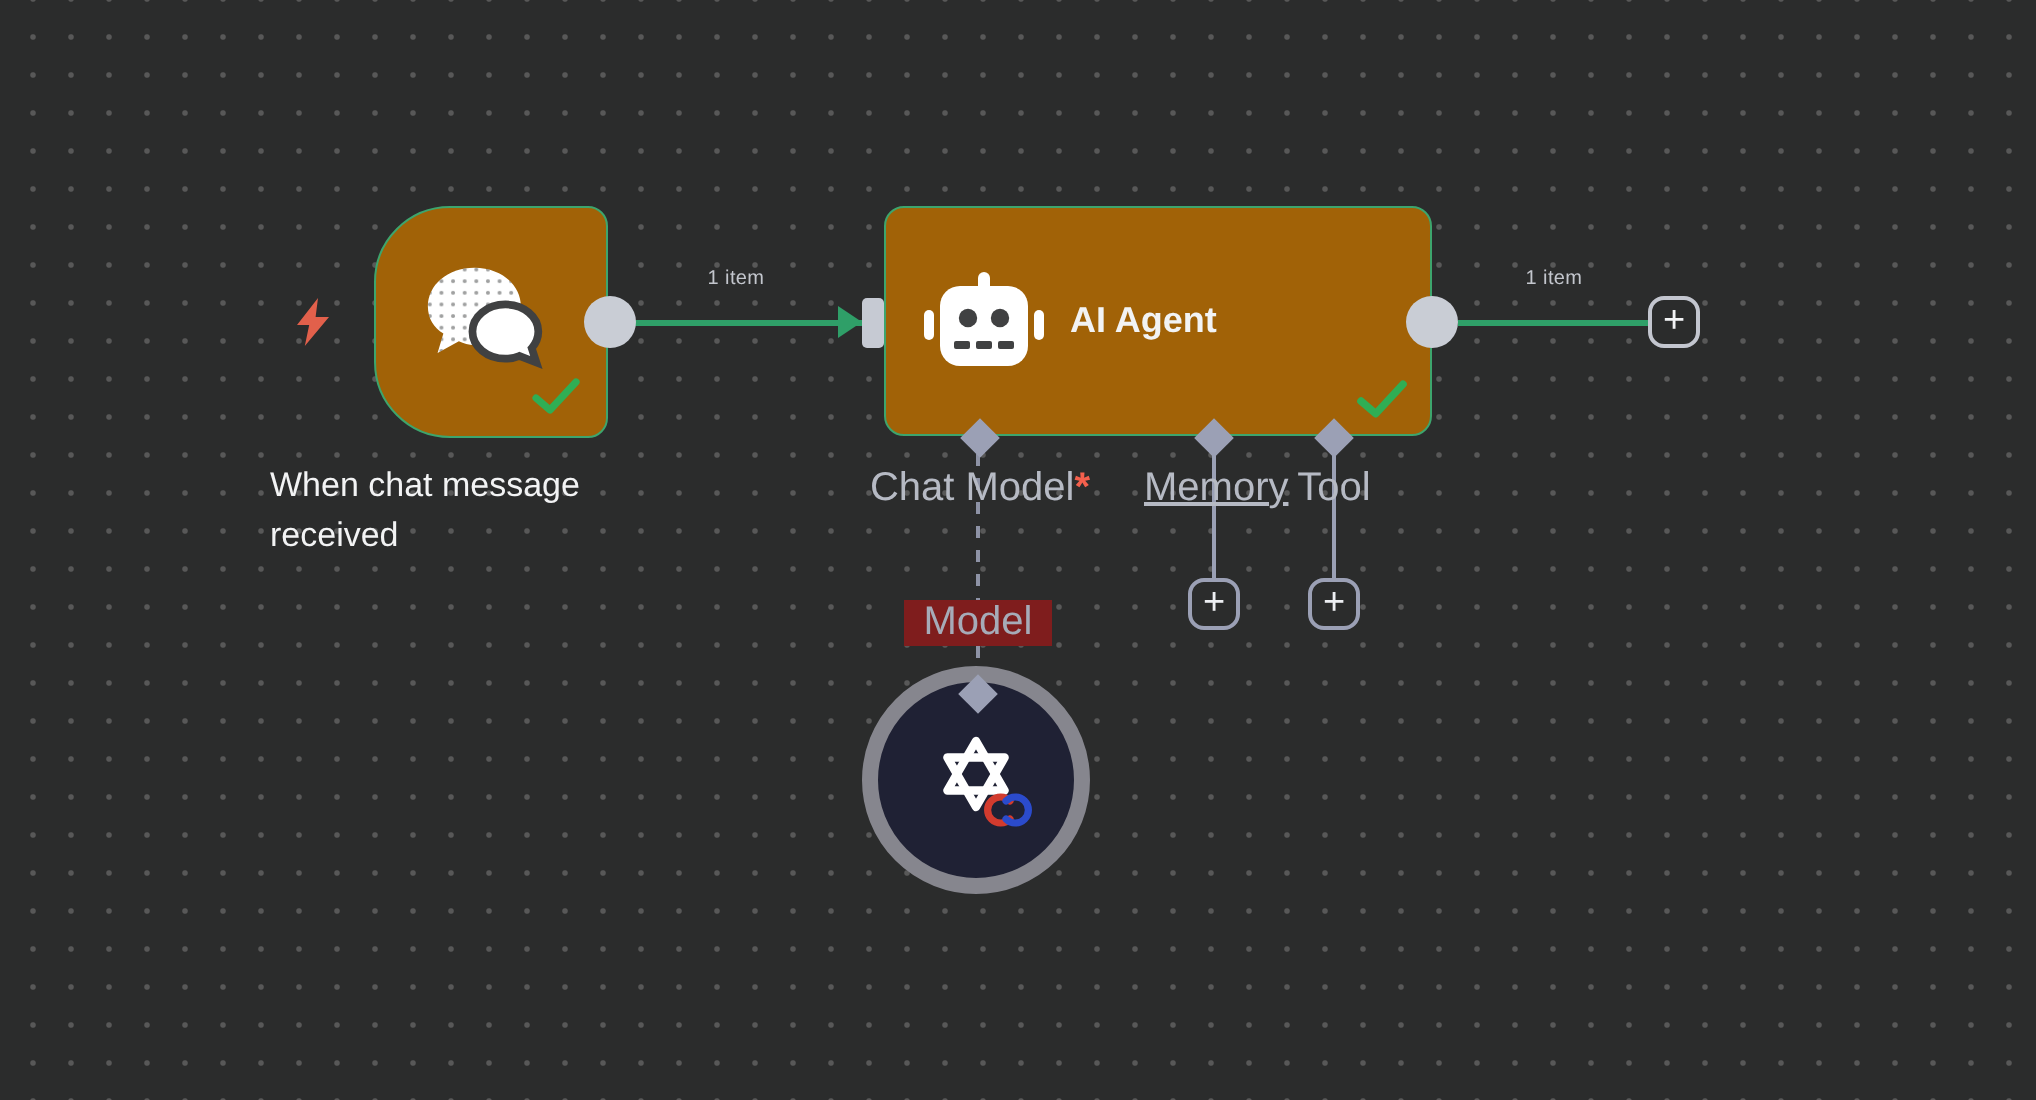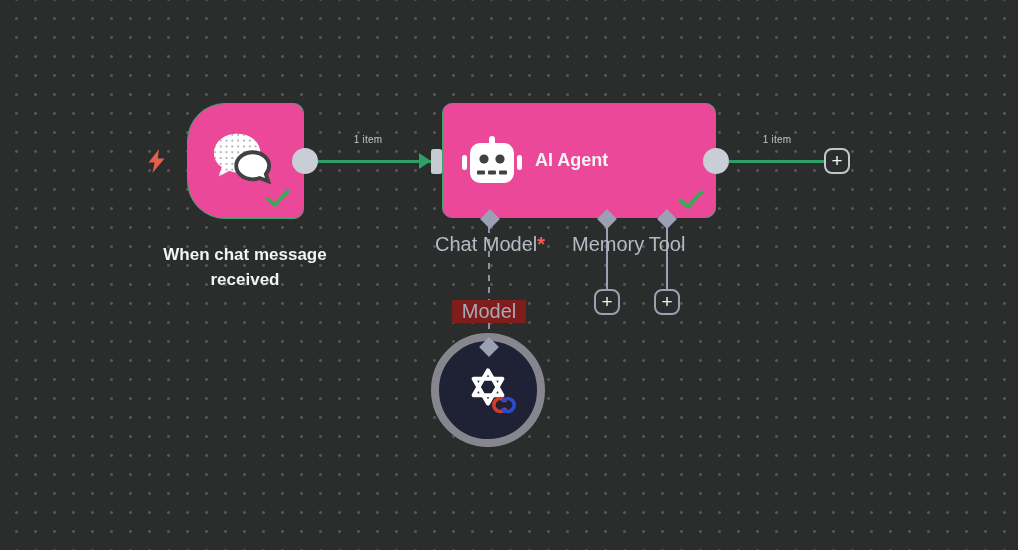--- a/index.html
+++ b/index.html
@@ -23,26 +23,26 @@
     border-top:8px solid transparent;border-bottom:8px solid transparent;
     border-left:12px solid #2f9f68;
   }
   .dashed-v{
     position:absolute;width:2px;z-index:1;
     background:repeating-linear-gradient(180deg,#8e93a6 0 6px,transparent 6px 12px);
   }
   .solid-v{position:absolute;width:2.5px;background:#9aa0b5;z-index:1;}
   
   .node{
-    position:absolute;background:#ec4899;border:1.5px solid #3da56d;z-index:2;
+    position:absolute;background:#a16207;border:1.5px solid #3da56d;z-index:2;
     box-sizing:border-box;
   }
   .node-title{
-    position:absolute;text-align:center;color:#f2f3f4;font-weight:bold;
-    font-size:17px;line-height:1.45;z-index:2;margin-top:12px;
+    position:absolute;color:#f2f3f4;font-weight:normal;
+    font-size:17px;line-height:1.45;z-index:2;
   }
   .port-circle{
     position:absolute;width:26px;height:26px;border-radius:50%;
     background:#c9cdd5;z-index:3;
   }
   .port-rect{
     position:absolute;width:11px;height:25px;border-radius:2.5px;
     background:#c6cad3;z-index:3;
   }
   .diamond{
@@ -117,21 +117,21 @@
 <div class="port-rect" style="left:431px;top:149px;"></div>
 <div class="port-circle" style="left:703px;top:148px;"></div>
 
 <div class="diamond" style="left:483px;top:212px;"></div>
 <div class="diamond" style="left:600px;top:212px;"></div>
 <div class="diamond" style="left:660px;top:212px;"></div>
 
 <div class="port-label" style="left:420px;top:233px;width:140px;">
   <span>Chat Model</span><span class="star">*</span>
 </div>
-<div class="port-label" style="left:572px;top:233px;width:70px;">Memory</div>
+<div class="port-label" style="left:572px;top:233px;width:70px;text-decoration:underline;">Memory</div>
 <div class="port-label" style="left:642px;top:233px;width:50px;">Tool</div>
 
 <div class="dashed-v" style="left:488px;top:227px;height:114px;"></div>
 <div class="port-label" style="left:452px;top:300px;width:74px;background:#7f1d1d;z-index:2;color:#a6abb8;">Model</div>
 
 <div class="solid-v" style="left:605.5px;top:227px;height:63px;"></div>
 <div class="solid-v" style="left:665.5px;top:227px;height:63px;"></div>
 <div class="plus-btn" style="left:594px;top:289px;">+</div>
 <div class="plus-btn" style="left:654px;top:289px;">+</div>
 

